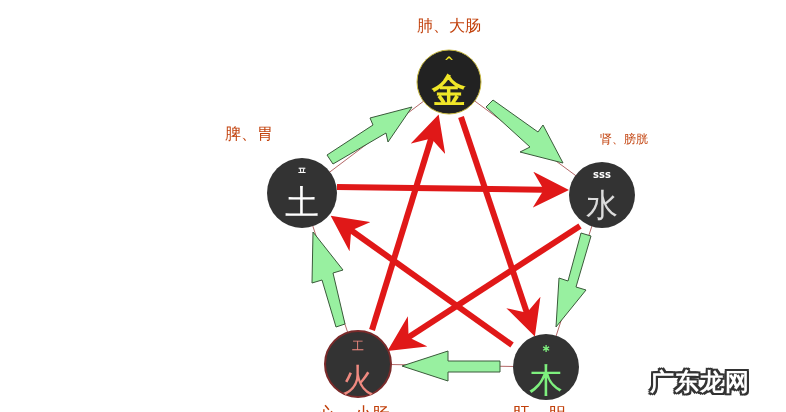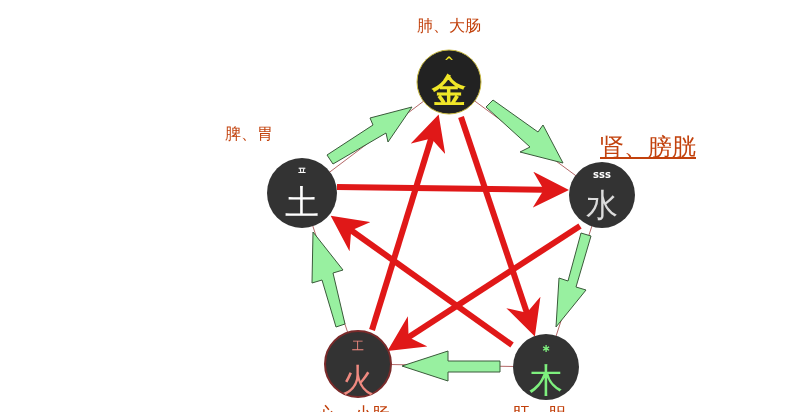--- a/index.html
+++ b/index.html
@@ -75,18 +75,19 @@
       <text class="element-glyph" x="358" y="350" text-anchor="middle" font-size="12" fill="#f08a80">工</text>
     </g>
     <g>
       <circle cx="302" cy="193" r="35" fill="#333"></circle>
       <text class="element-glyph" x="302" y="214" text-anchor="middle" font-size="34" fill="#ffffff">土</text>
       <text class="element-glyph" x="302" y="174" text-anchor="middle" font-size="10" font-weight="bold" fill="#ffffff">ㅍ</text>
     </g>
   </svg>
 
   <div class="organ-label" style="left:417px; top:16px; font-size:16px;">肺、大肠</div>
-  <div class="organ-label" style="left:600px; top:131px; font-size:24px;text-decoration:underline;">肾、膀胱</div>
+  <div class="organ-label" style="left:600px; top:131px; font-size:12px;">肾、膀胱</div>
   <div class="organ-label" style="left:512px; top:402px; font-size:18px;">肝、胆</div>
   <div class="organ-label" style="left:318px; top:402px; font-size:18px;">心、小肠</div>
   <div class="organ-label" style="left:225px; top:124px; font-size:16px;">脾、胃</div>
 
+  <div class="watermark">广东龙网</div>
 </div>
 
 </body></html>

